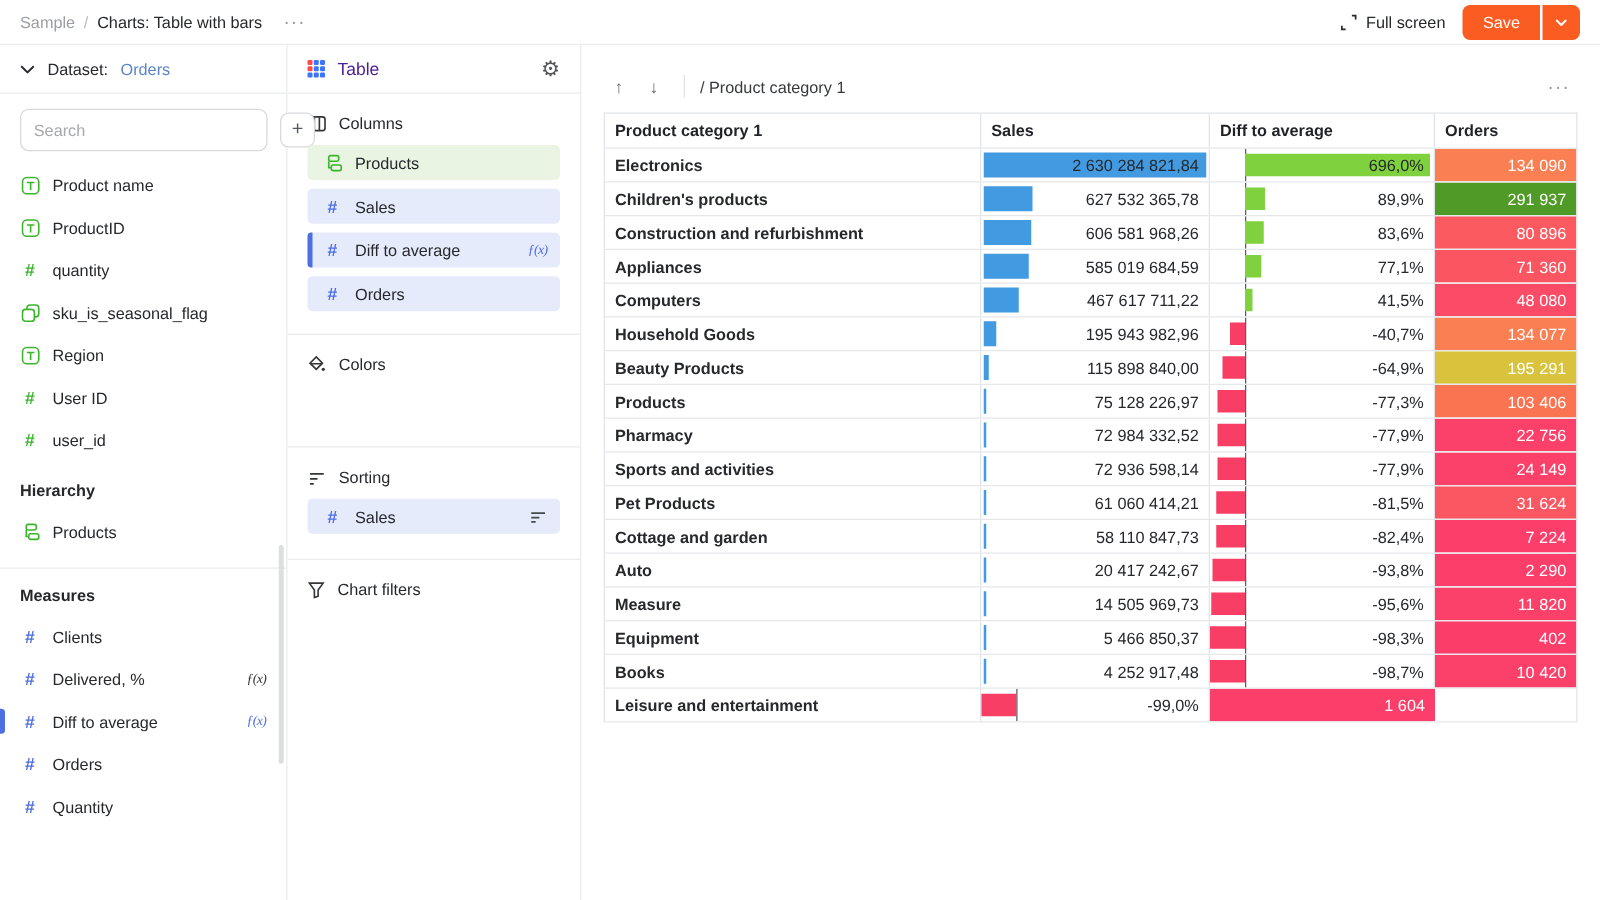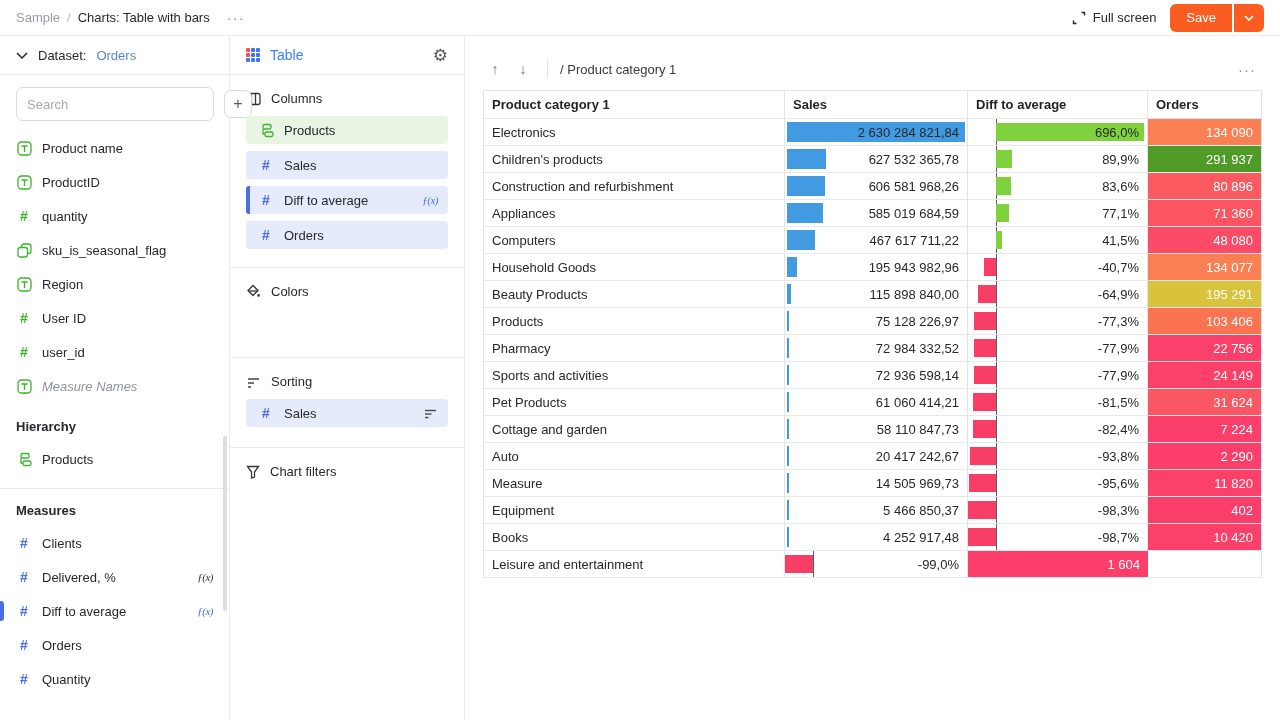--- a/index.html
+++ b/index.html
@@ -43,21 +43,21 @@
   .blue  { color:#4d6fe3; }
   .sec-head { font-size:13px; font-weight:700; color:#26282b; padding:14px 16px 6px; }
   .sb-divider { border-top:1px solid #eaebec; margin:10px 0 0; }
   .fx { font-size:11px; font-style:italic; font-family:"Liberation Serif",serif; letter-spacing:-0.5px; }
   .fx.dark { color:#33363a; } .fx.blue { color:#4d6fe3; }
   .active-bar { position:absolute; left:0; top:7px; bottom:7px; width:4px; border-radius:0 3px 3px 0; background:#4d6fe3; }
   .sb-scroll { position:absolute; right:2px; top:400px; width:4px; height:175px; border-radius:2px; background:#dcdee0; }
 
   
   .panel-head { height:39px; display:flex; align-items:center; gap:10px; padding:0 16px; border-bottom:1px solid #eaebec; }
-  .panel-title { font-size:14px; color:#3b82f6; flex:1; }
+  .panel-title { font-size:14px; color:#4c1d95; flex:1; }
   .gridicon { display:grid; grid-template-columns:repeat(3,4px); grid-gap:1px; }
   .gridicon i { width:4px; height:4px; border-radius:1px; background:#3e74f7; }
   .gridicon i.r { background:#fb4b4b; }
   .gear { font-size:17px; color:#55585c; cursor:pointer; }
   .psection { padding:12px 16px 18px; }
   .psection + .psection { border-top:1px solid #eaebec; }
   .psec-label { display:flex; align-items:center; gap:10px; font-size:13px; color:#26282b; padding:4px 0 10px; }
   .psec-label svg { flex:0 0 auto; }
   .sec-colors { min-height:90px; }
   .sec-sorting { min-height:90px; }
@@ -75,21 +75,21 @@
   .tb-arrow { width:24px; text-align:center; color:#6b6f74; font-size:14px; cursor:pointer; }
   .tb-sep { width:1px; height:18px; background:#e0e2e4; margin:0 8px; }
   .tb-crumb { color:#36393d; cursor:pointer; }
   .chart-menu { margin-left:auto; color:#8d9196; font-size:15px; letter-spacing:1px; cursor:pointer; padding-right:6px; }
 
   .dtable { width:779px; border:1px solid #e1e3e6; border-bottom:none; font-size:13px; }
   .trow { display:grid; grid-template-columns:301px 183px 180px 113px; border-bottom:1px solid #e6e8ea; height:27px; }
   .trow.thead { height:28px; }
   .td { position:relative; border-right:1px solid #e1e3e6; display:flex; align-items:center; overflow:hidden; }
   .td:last-child { border-right:none; }
-  .td.name { padding:0 8px; }
+  .td.name { padding:0 8px;font-weight:bold; }
   .thead .td { font-weight:700; color:#1f2226; padding:0 8px; }
   .td .val { position:absolute; right:8px; top:0; bottom:0; display:flex; align-items:center; color:#26282b; z-index:2; }
   .sbar { position:absolute; left:2px; top:3px; bottom:3px; background:#429ae1; z-index:1; }
   .axisline { position:absolute; top:0; bottom:0; width:1px; background:#5a5d61; z-index:1; }
   .dbar { position:absolute; top:4px; bottom:4px; z-index:1; }
   .dbar.pos { background:#7fd23e; }
   .dbar.neg { background:#f93e66; }
   .td.orders { justify-content:flex-end; padding:0; }
   .td.orders .oval { color:#fff; padding-right:8px; }
   .td.orders .cellbg { position:absolute; inset:0 0 0 0; }
@@ -203,30 +203,20 @@
     <span class="flabel">User ID</span>
 
   </div>
           <div class="field">
     <span class="ficon">
               <span class="hash green">#</span>
             </span>
     <span class="flabel">user_id</span>
 
   </div>
-          <div class="field italic">
-    <span class="ficon">
-              <svg width="15" height="15" viewBox="0 0 15 15" fill="none" stroke="#3cb42c" stroke-width="1.3">
-                <rect x="1" y="1" width="13" height="13" rx="3.5"></rect>
-                <path d="M4.5 5 H10.5 M7.5 5 V11"></path>
-              </svg>
-            </span>
-    <span class="flabel">Measure Names</span>
-
-  </div>
         </div>
       <div class="sec-head">Hierarchy</div>
       <div class="field-list" id="hier-list">
           <div class="field">
     <span class="ficon">
               <svg width="15" height="15" viewBox="0 0 15 15" fill="none" stroke="#3cb42c" stroke-width="1.3">
                 <rect x="4" y="1.5" width="8" height="4.5" rx="1.5"></rect>
                 <rect x="6" y="9" width="8" height="4.5" rx="1.5"></rect>
                 <path d="M4 6 V11.2 H6"></path>
               </svg>

